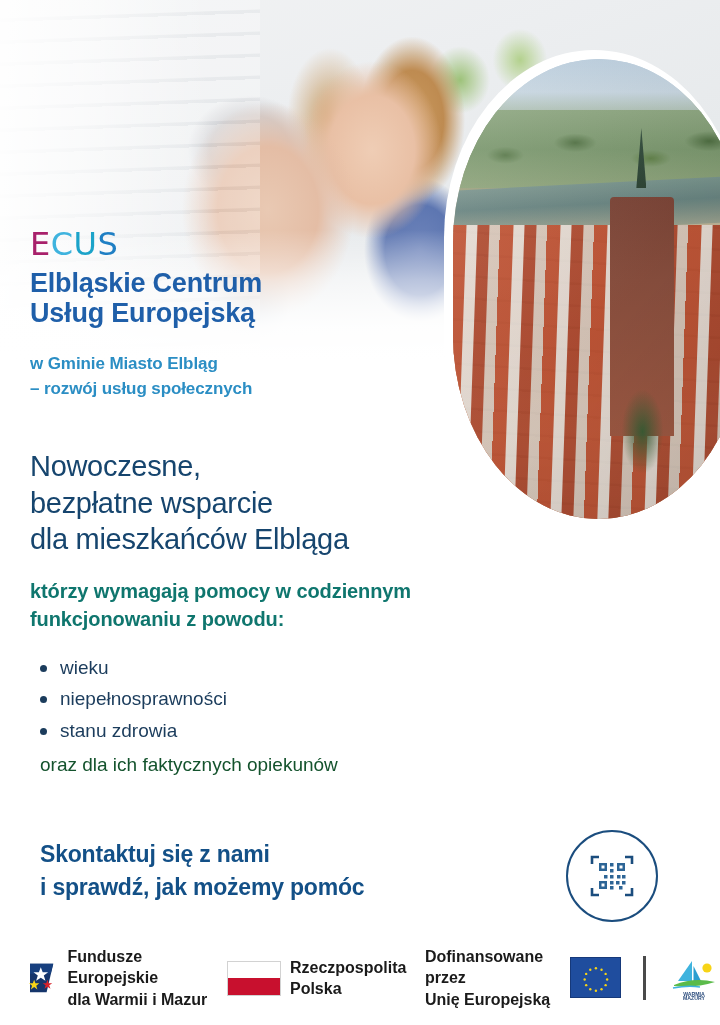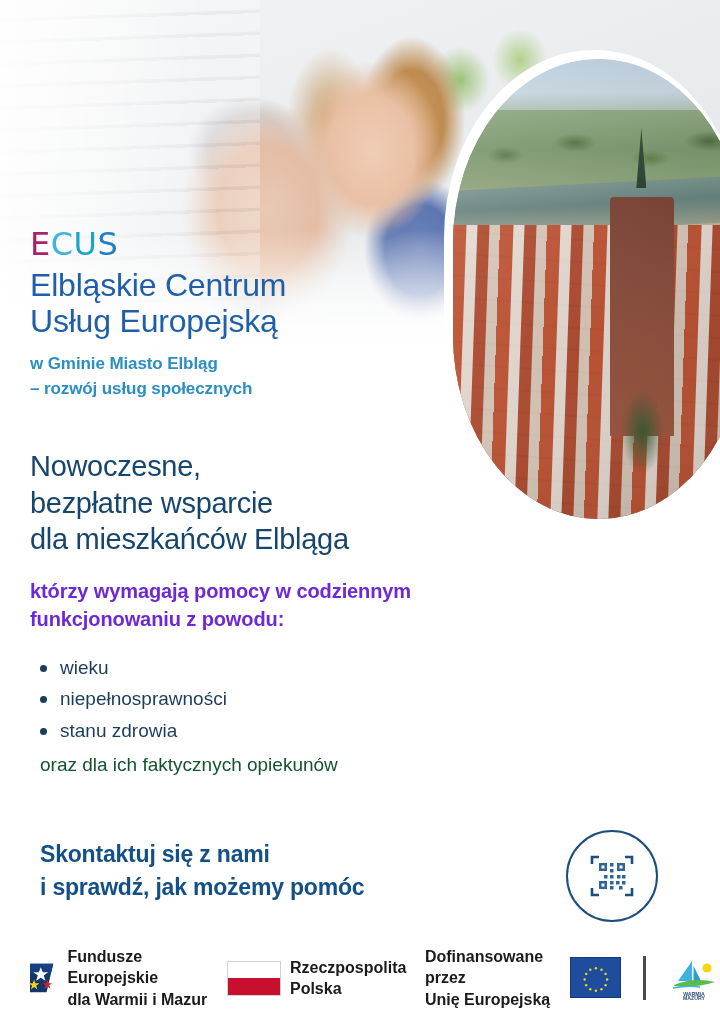--- a/index.html
+++ b/index.html
@@ -112,39 +112,39 @@
     font-family:"DejaVu Sans", sans-serif;
   }
   .ecus-logo span { display:inline-block; }
   .ec-e { color:#a8216b; }
   .ec-c { color:#3fb3de; }
   .ec-u { color:#1ba3c9; }
   .ec-s { color:#1f7fc4; }
 
   .org-name {
     margin-top:8px;
-    font-size:32px; font-weight:normal; line-height:1.12;
+    font-size:27px; font-weight:bold; line-height:1.12;
     color:#1f5fa9; letter-spacing:-.2px;
   }
   .sub-name {
     position:absolute; left:30px; top:352px; z-index:6;
     font-size:17px; font-weight:bold; line-height:1.45;
     color:#2b8ec4; letter-spacing:-.1px;
   }
 
   
   .headline {
     position:absolute; left:30px; top:448px; z-index:6;
     font-size:29px; font-weight:normal; line-height:1.26;
     color:#16456e; letter-spacing:-.3px;
   }
   .lead {
     position:absolute; left:30px; top:578px; z-index:6;
     font-size:20px; font-weight:bold; line-height:1.38;
-    color:#6d28d9; letter-spacing:-.1px;
+    color:#0f766e; letter-spacing:-.1px;
   }
   .bullets {
     position:absolute; left:32px; top:652px; z-index:6;
     list-style:none;
     font-size:19px; line-height:1.65; color:#1b3c5c;
   }
   .bullets li { padding-left:28px; position:relative; }
   .bullets li::before {
     content:""; position:absolute; left:8px; top:13px;
     width:7px; height:7px; border-radius:50%; background:#1b3c5c;

